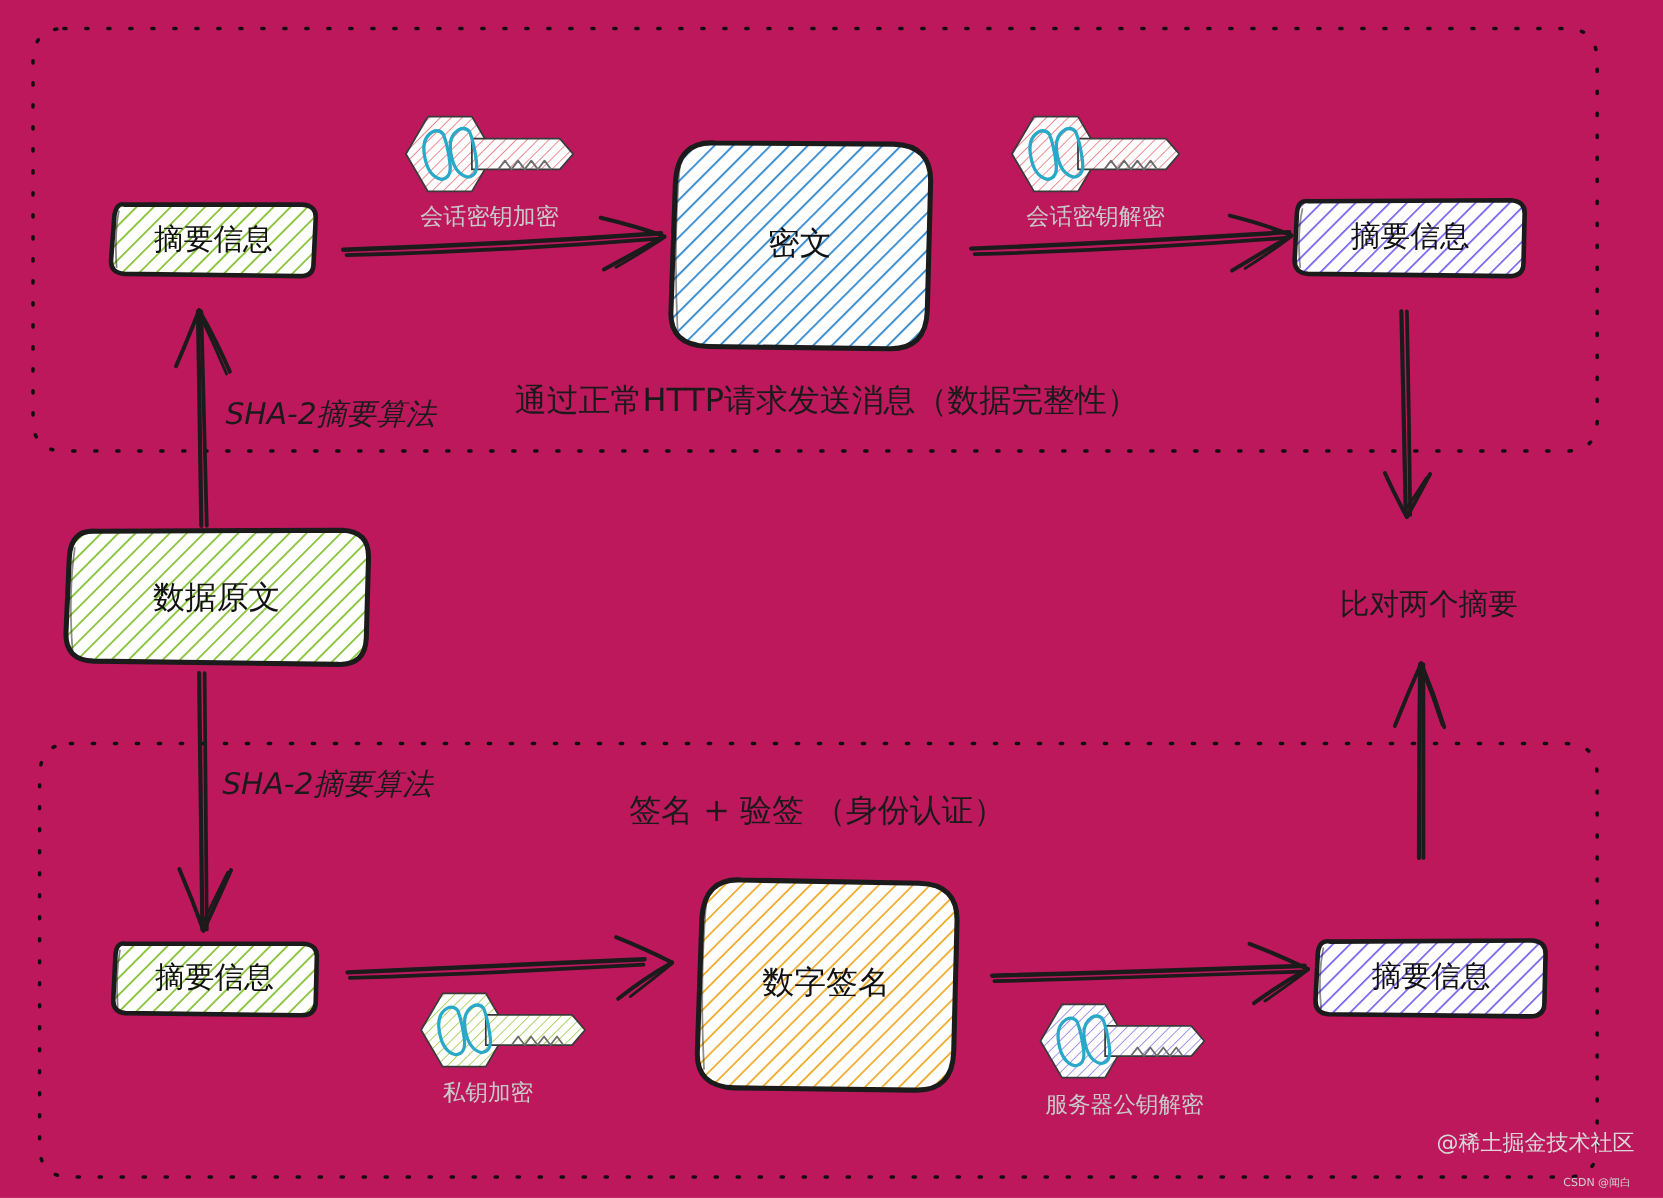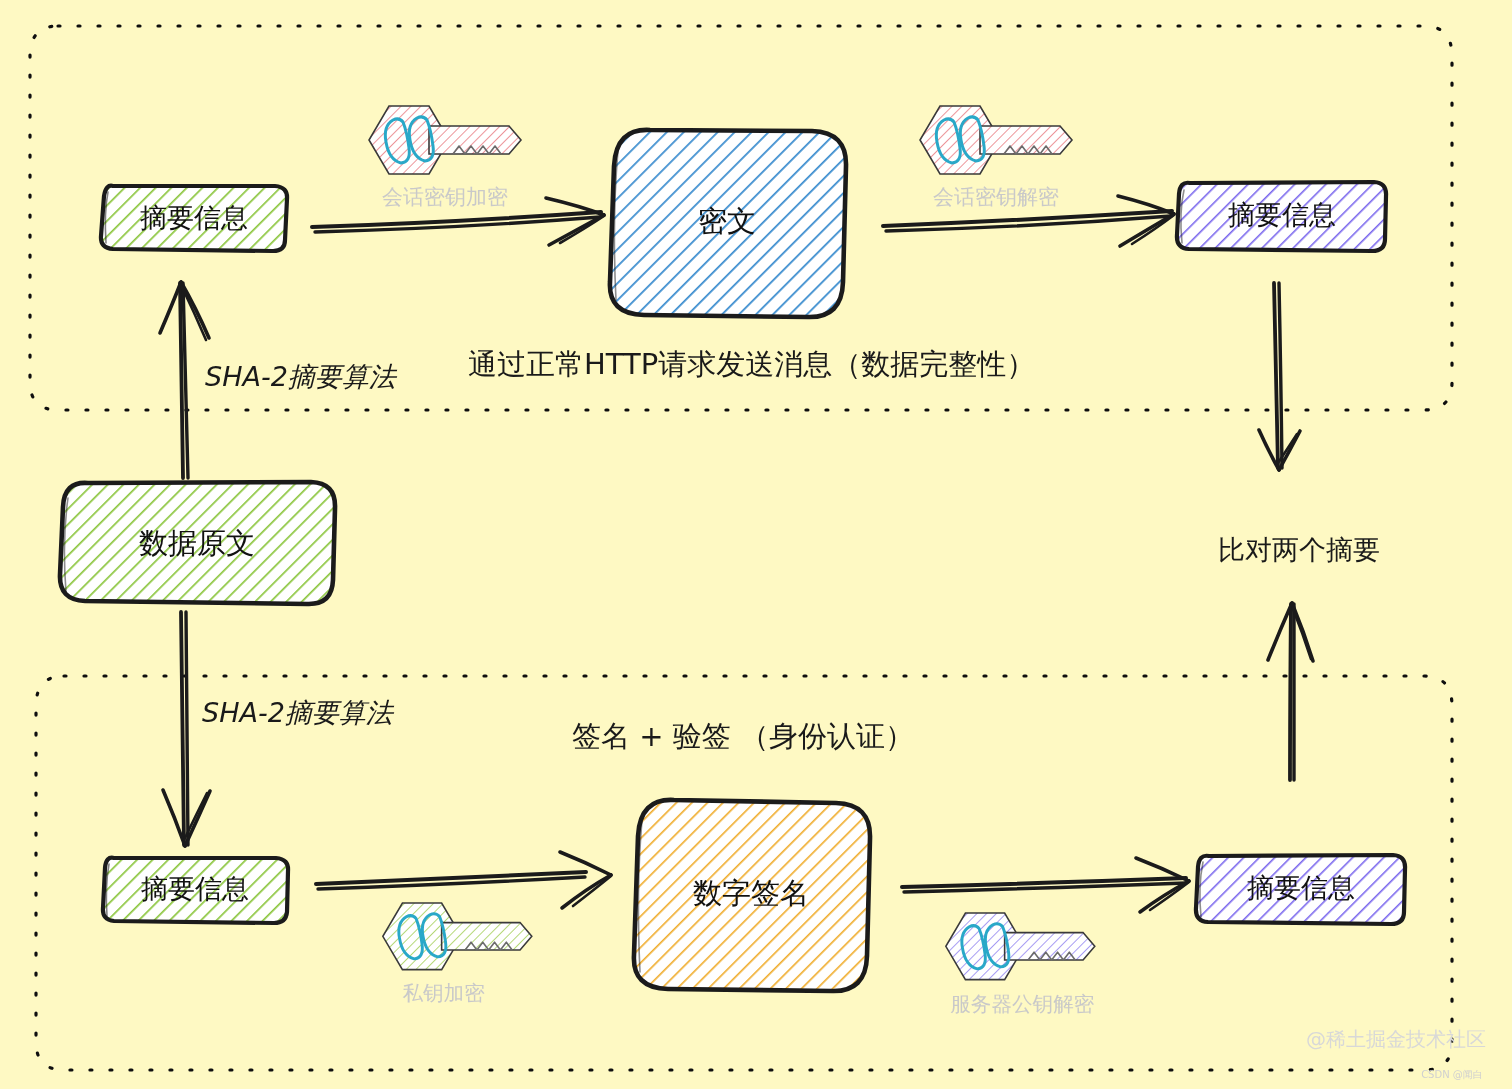--- a/index.html
+++ b/index.html
@@ -7,21 +7,21 @@
     padding: 0;
     background: #ffffff;
   }
   body {
     font-family: "Liberation Sans", "DejaVu Sans", sans-serif;
   }
   #canvas {
     position: relative;
     width: 1512px;
     height: 1089px;
-    background: #fef9c3;
+    background: #be185d;
     overflow: hidden;
   }
   svg.layer {
     position: absolute;
     left: 0;
     top: 0;
     width: 1512px;
     height: 1089px;
     overflow: visible;
   }

